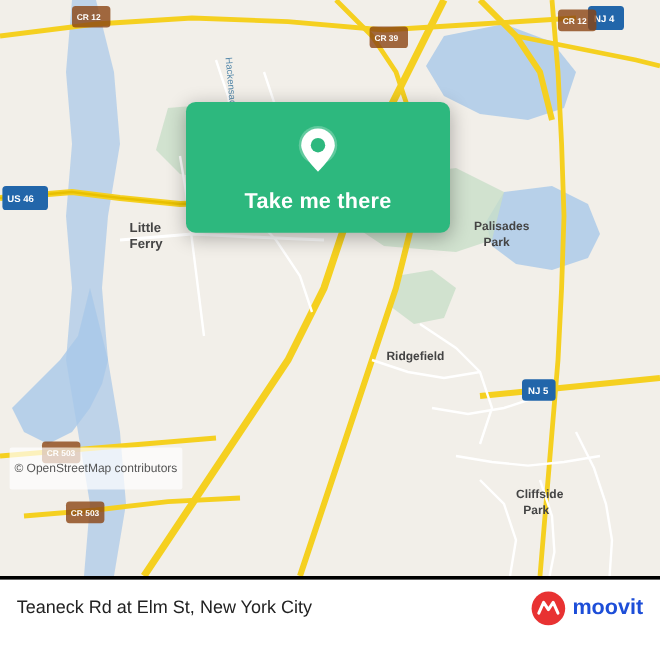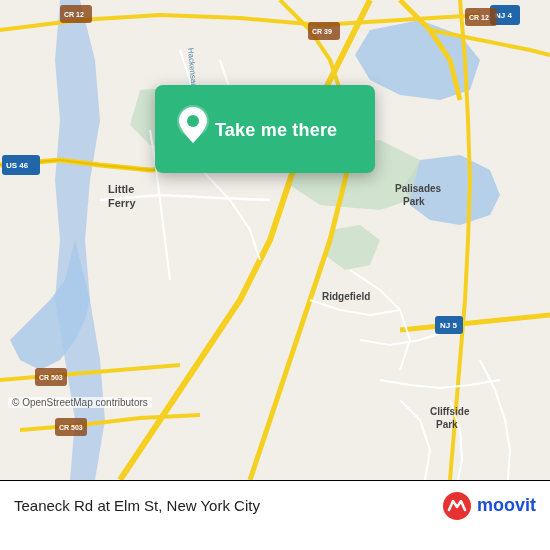--- a/index.html
+++ b/index.html
@@ -27,21 +27,21 @@
     }
 
     #overlay-card {
       position: absolute;
       top: 85px;
       left: 155px;
       width: 220px;
       background: #2db87e;
       border-radius: 8px;
       display: flex;
-      flex-direction: row;
+      flex-direction: column;
       align-items: center;
       padding: 18px 16px 16px;
       box-shadow: 0 4px 16px rgba(0,0,0,0.3);
     }
 
     #pin-icon {
       width: 44px;
       height: 44px;
       margin-bottom: 10px;
     }
@@ -56,21 +56,21 @@
       letter-spacing: 0.2px;
     }
 
     #bottom-bar {
       width: 550px;
       height: 50px;
       background: white;
       display: flex;
       align-items: center;
       padding: 16px 14px;
-      border-top: 1px solid #000000;
+      border-top: 3px solid #000000;
       justify-content: space-between;
     }
 
     #location-text {
       font-size: 15px;
       color: #222;
       font-weight: 500;
     }
 
     #moovit-logo {
@@ -90,21 +90,21 @@
       color: #1d4ed8;
     }
 
     #osm-attribution {
       position: absolute;
       bottom: 72px;
       left: 8px;
       font-size: 10px;
       color: #555;
       background: rgba(255,255,255,0.7);
-      padding: 0 4px;
+      padding: 12px 4px;
       border-radius: 2px;
     }
   </style>
 </head>
 <body>
 
 <div id="map-container">
   
   <svg id="map-svg" viewBox="0 0 550 480" xmlns="http://www.w3.org/2000/svg">
 

